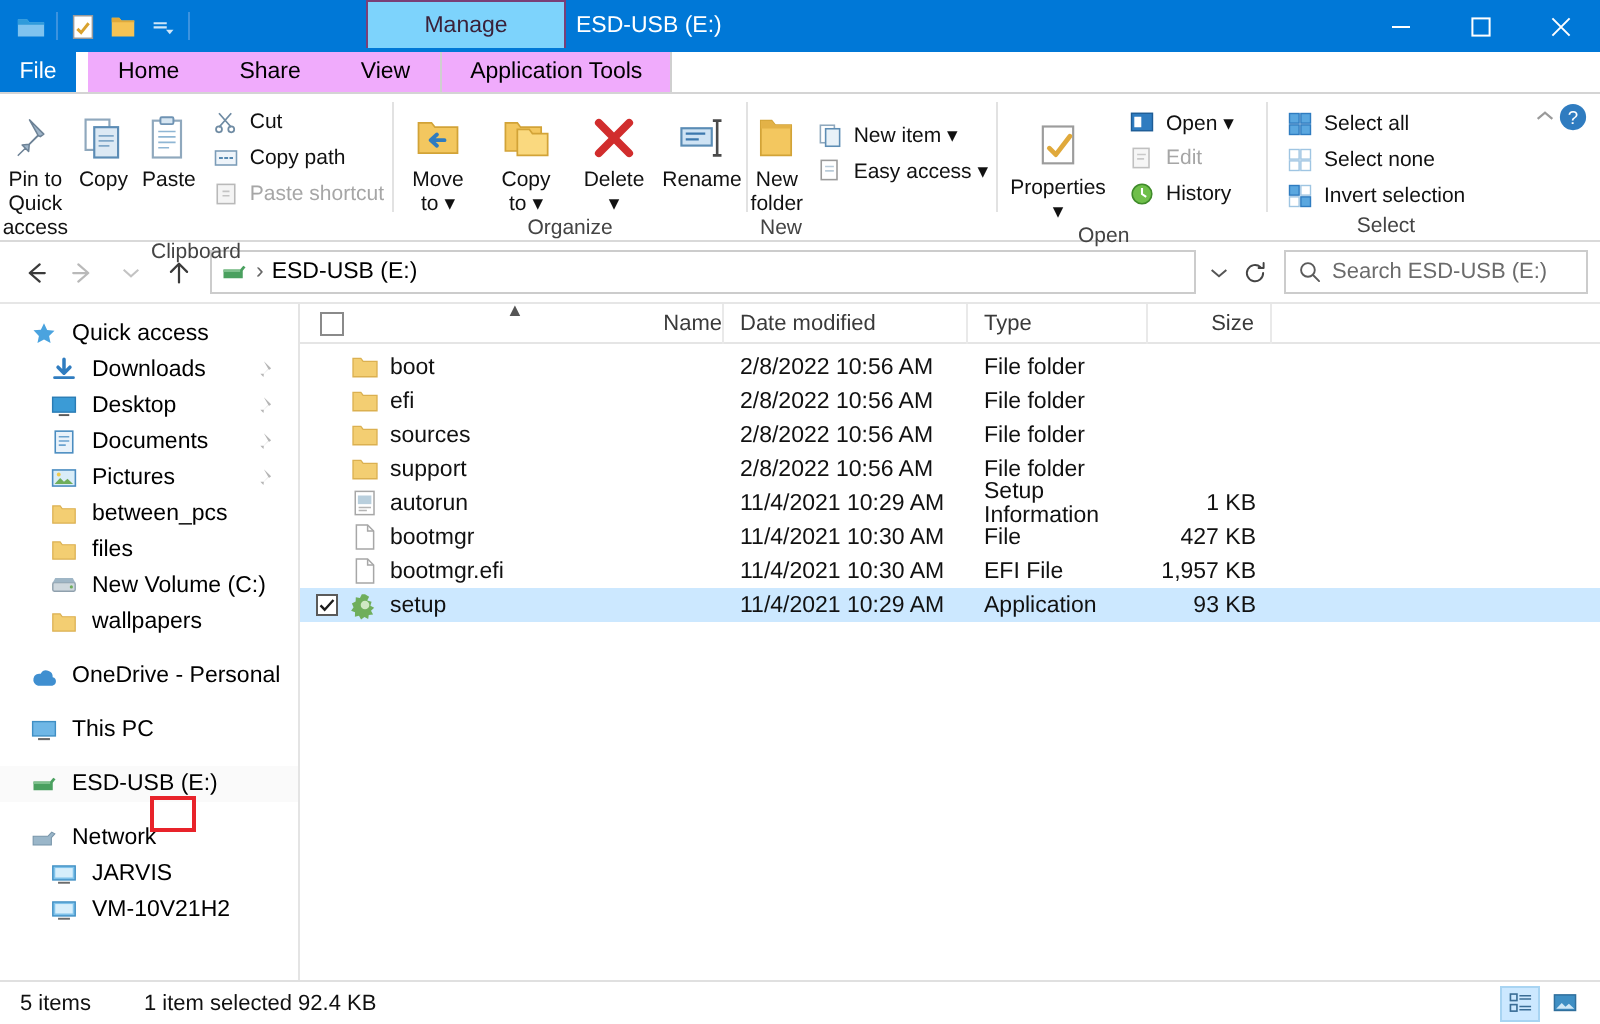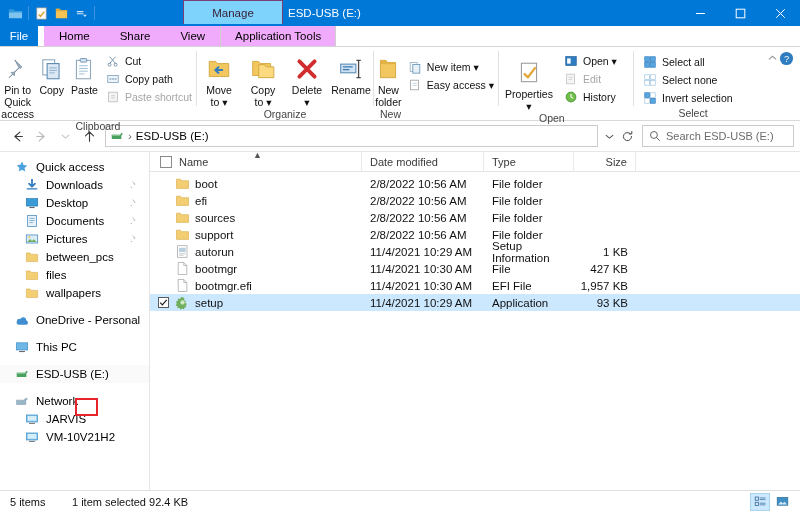--- a/index.html
+++ b/index.html
@@ -100,21 +100,21 @@
   }
   .nitem.ind { padding-left:24px; }
   .nitem .ic { width:16px; height:16px; display:flex; align-items:center; justify-content:center; flex:0 0 16px; }
   .pin { position:absolute; right:10px; top:3px; }
   .nspace { height:9px; }
 
   
   .files { flex:1; display:flex; flex-direction:column; background:#fff; min-width:0; position:relative; }
   .colhdr { height:20px; display:flex; align-items:center; border-bottom:1px solid #e5e5e5; font-size:11px; color:#3a3a3a; position:relative; }
   .ch { height:20px; display:flex; align-items:center; padding-left:8px; border-right:1px solid #e9e9e9; position:relative; }
-  .ch.cname { width:212px; }
+  .ch.cname { width:212px;justify-content:space-between; }
   .ch.cdate { width:122px; }
   .ch.ctype { width:90px; }
   .ch.csize { width:62px; justify-content:flex-end; padding-right:8px; }
   .sortmark { position:absolute; left:103px; top:-2px; color:#555; font-size:9px; }
   .hdr-chk { width:12px; height:12px; border:1px solid #8a8a8a; background:#fff; margin-right:7px; margin-left:2px; flex:0 0 12px; }
 
   .row { height:17px; display:flex; align-items:center; font-size:11.5px; color:#111; }
   .row.sel { background:#cce8ff; }
   .c-name { width:212px; display:flex; align-items:center; padding-left:8px; gap:5px; min-width:0; }
   .c-date { width:122px; padding-left:8px; }
@@ -605,20 +605,30 @@
 
       <div class="nitem ind">
         <span class="ic">
           <svg width="14" height="14" viewBox="0 0 16 16">
               <path d="M1.6 3.4h4.2l1.2 1.6h7.4v8.2H1.6z" fill="#f3ce72" stroke="#dbb050" stroke-width=".7"></path>
             </svg>
         </span>
         <span>files</span>
       </div>
 
+      <div class="nitem ind">
+        <span class="ic">
+          <svg width="14" height="14" viewBox="0 0 16 16">
+              <rect x="1.6" y="6" width="12.8" height="5" rx=".8" fill="#cfd8de" stroke="#8fa0ad" stroke-width=".8"></rect>
+              <circle cx="12.2" cy="8.5" r=".9" fill="#6fae5c"></circle>
+              <path d="M3 3.4h10l1.4 2.6H1.6z" fill="#9fb6c6"></path>
+            </svg>
+        </span>
+        <span>New Volume (C:)</span>
+      </div>
 
       <div class="nitem ind">
         <span class="ic">
           <svg width="14" height="14" viewBox="0 0 16 16">
               <path d="M1.6 3.4h4.2l1.2 1.6h7.4v8.2H1.6z" fill="#f3ce72" stroke="#dbb050" stroke-width=".7"></path>
             </svg>
         </span>
         <span>wallpapers</span>
       </div>
 

